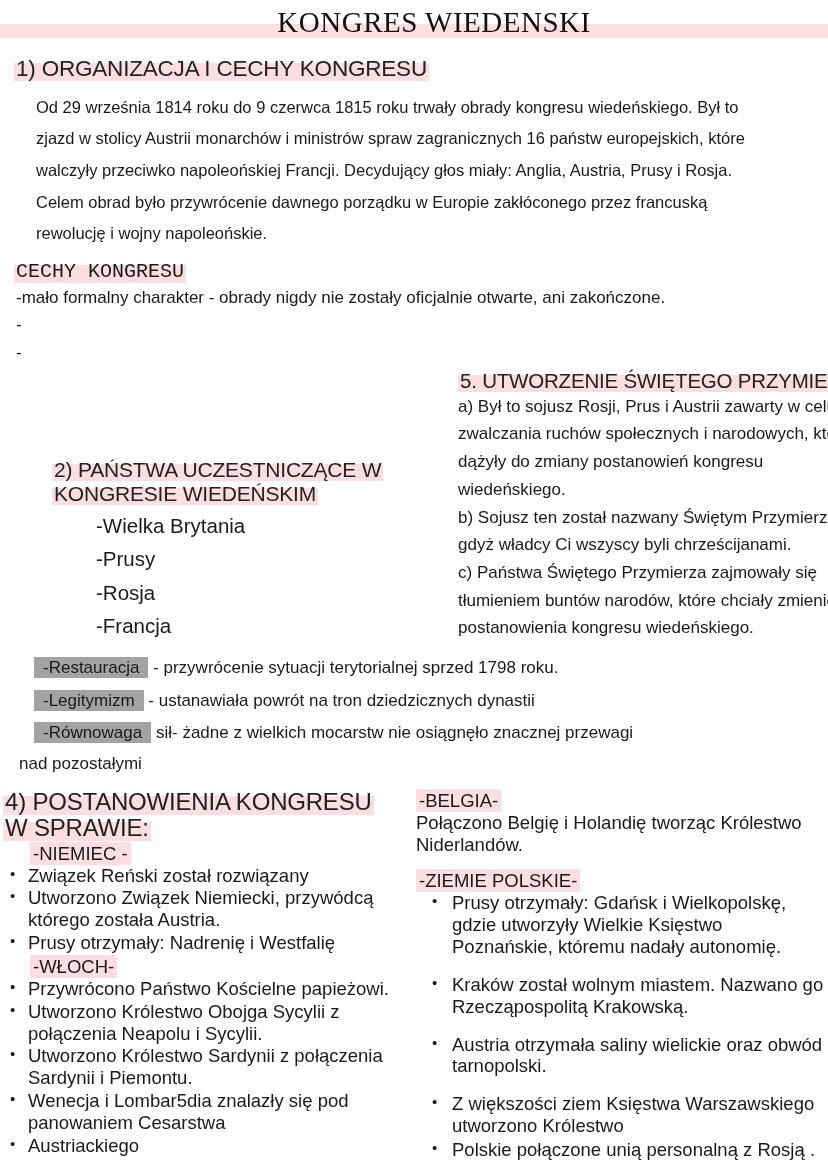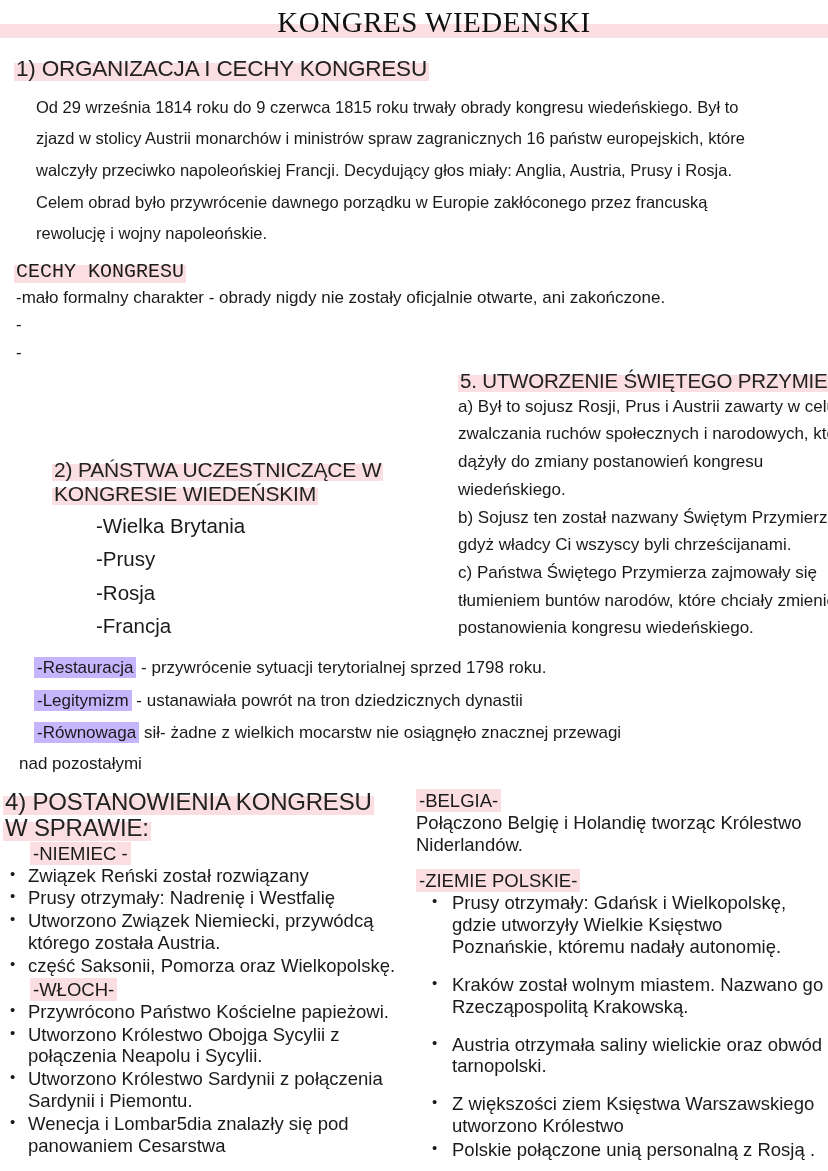--- a/index.html
+++ b/index.html
@@ -123,22 +123,22 @@
 
   
   #section-3 { margin-top: 10px; }
   #section-3 .head-row { padding-left: 12px; }
   .rule-line {
     font-size: 17px;
     line-height: 1.92;
     padding-left: 34px;
   }
   .rule-line .kw {
-    background: #c4b5fd;
-    padding: 1px 3px;
+    background: #a3a3a3;
+    padding: 1px 9px;
   }
   .rule-tail {
     font-size: 17px;
     line-height: 1.7;
     padding-left: 19px;
   }
 
   
   #section-4 { margin-top: 10px; }
   .s4-cols {
@@ -287,31 +287,31 @@
       <div class="head-row">
         <div class="sec-head">
           <span class="hl">4) POSTANOWIENIA KONGRESU</span><br>
           <span class="hl">W SPRAWIE:</span>
         </div>
       </div>
 
       <div class="region-head indent"><span class="hl">-NIEMIEC -</span></div>
       <ul class="bullets">
         <li>Związek Reński został rozwiązany</li>
+        <li>Utworzono Związek Niemiecki, przywódcą którego została Austria.</li>
         <li>Prusy otrzymały: Nadrenię i Westfalię</li>
-        <li>Utworzono Związek Niemiecki, przywódcą którego została Austria.</li>
-        <li>część Saksonii, Pomorza oraz Wielkopolskę.</li>
       </ul>
 
       <div class="region-head indent"><span class="hl">-WŁOCH-</span></div>
       <ul class="bullets">
         <li>Przywrócono Państwo Kościelne papieżowi.</li>
         <li>Utworzono Królestwo Obojga Sycylii z połączenia Neapolu i Sycylii.</li>
         <li>Utworzono Królestwo Sardynii z połączenia Sardynii i Piemontu.</li>
         <li>Wenecja i Lombar5dia znalazły się pod panowaniem Cesarstwa</li>
+        <li>Austriackiego</li>
       </ul>
     </div>
 
     <div class="s4-right">
       <div class="region-head"><span class="hl">-BELGIA-</span></div>
       <p class="plain-para">Połączono Belgię i Holandię tworząc Królestwo Niderlandów.</p>
 
       <div class="spacer-14"></div>
 
       <div class="region-head"><span class="hl">-ZIEMIE POLSKIE-</span></div>

